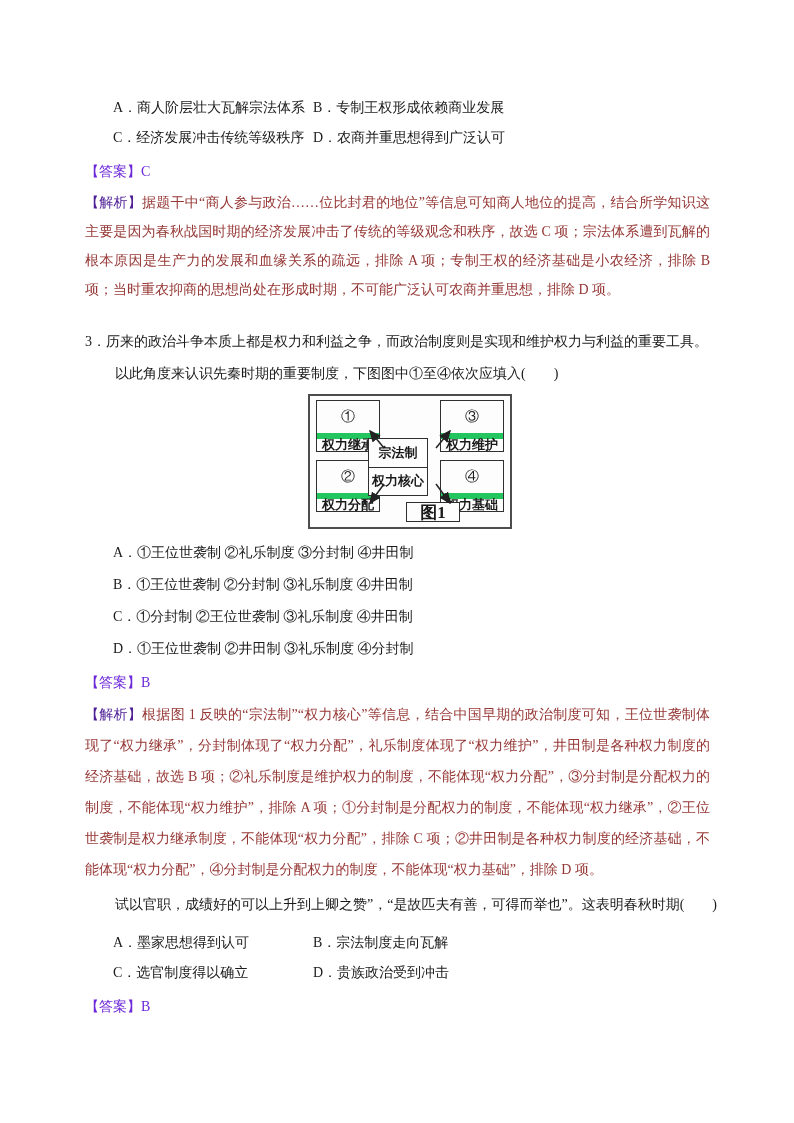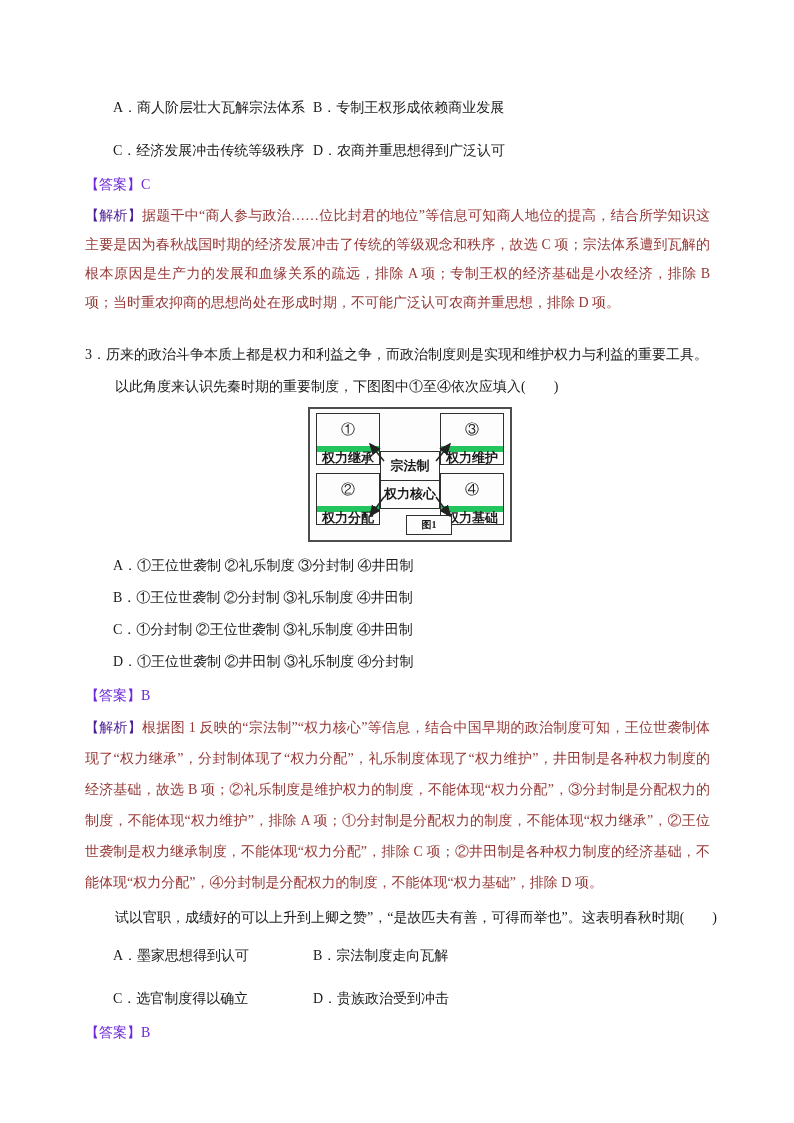--- a/index.html
+++ b/index.html
@@ -9,21 +9,21 @@
     background:#ffffff;
     font-family:"Liberation Serif","DejaVu Serif",serif;
     font-size:14px; color:#1a1a1a;
     padding:98px 84px 0 85px;
     position:relative; overflow:hidden;
     margin:0 auto;
   }
   
   .opt-grid {
     display:grid; grid-template-columns:200px 1fr;
-    row-gap:23px; padding-left:28px; line-height:20px;
+    row-gap:10px; padding-left:28px; line-height:20px;
   }
   .opt { white-space:nowrap; }
   .opt-list { padding-left:28px; margin-top:14px; }
   .opt-list .opt { display:block; line-height:20px; margin-bottom:12px; }
   
   .answer-line { margin-top:14px; line-height:20px; color:#6d28d9; }
   .analysis { margin-top:6px; line-height:29px; text-align:justify; color:#953735; }
   .analysis.wide { line-height:31px; }
   .analysis .ana-label { color:#4c1d95; }
   
@@ -44,30 +44,30 @@
   .fig .num { flex:1; display:flex; align-items:center; justify-content:center; font-size:14px; }
   .fig .lbl {
     height:18px; border-top:6px solid #22c55e;
     font-weight:bold; font-size:13px; white-space:nowrap;
     display:flex; align-items:center; justify-content:center;
   }
   .fig .tl { left:6px;  top:4px;  width:64px; height:52px; }
   .fig .tr { left:130px; top:4px; width:64px; height:52px; }
   .fig .bl { left:6px;  top:64px; width:64px; height:52px; }
   .fig .br { left:130px; top:64px; width:64px; height:52px; }
-  .fig .center { left:70px; top:42px; width:60px; height:58px; }
+  .fig .center { left:58px; top:42px; width:60px; height:58px; }
   .fig .crow {
     flex:1; display:flex; align-items:center; justify-content:center;
     font-weight:bold; font-size:13px; white-space:nowrap;
   }
   .fig .crow.top { border-bottom:1px solid #2f2f2f; }
   .fig .caption {
-    position:absolute; left:96px; top:106px; width:46px; height:20px;
+    position:absolute; left:96px; top:106px; width:54px; height:20px;
     border:1px solid #2f2f2f; background:#fdfdfd;
-    font-weight:bold; font-size:10px;
+    font-weight:bold; font-size:17px;
     display:flex; align-items:center; justify-content:center;
   }
   .fig svg { position:absolute; left:0; top:0; pointer-events:none; }
   
   .q3-block { margin-top:22px; }
   .q4-block { margin-top:4px; }
   .fig-wrap { margin-bottom:0; }
 </style>
 </head>
 <body>

